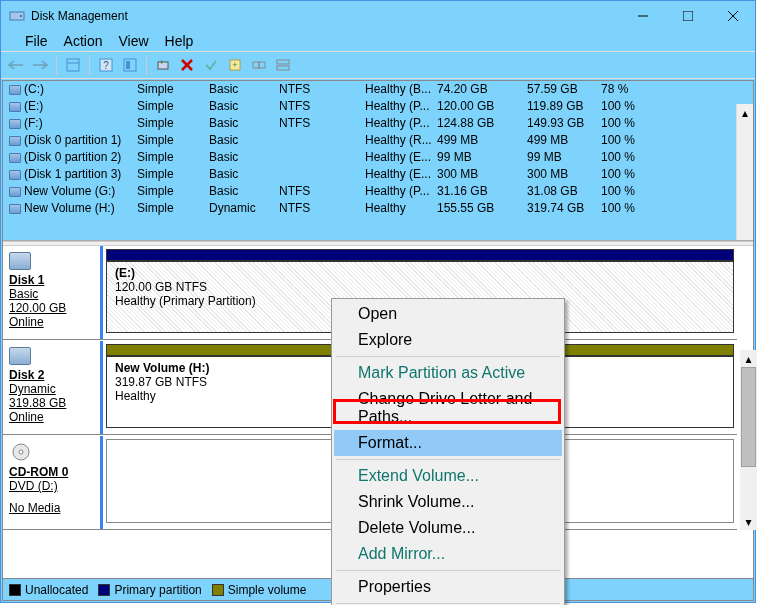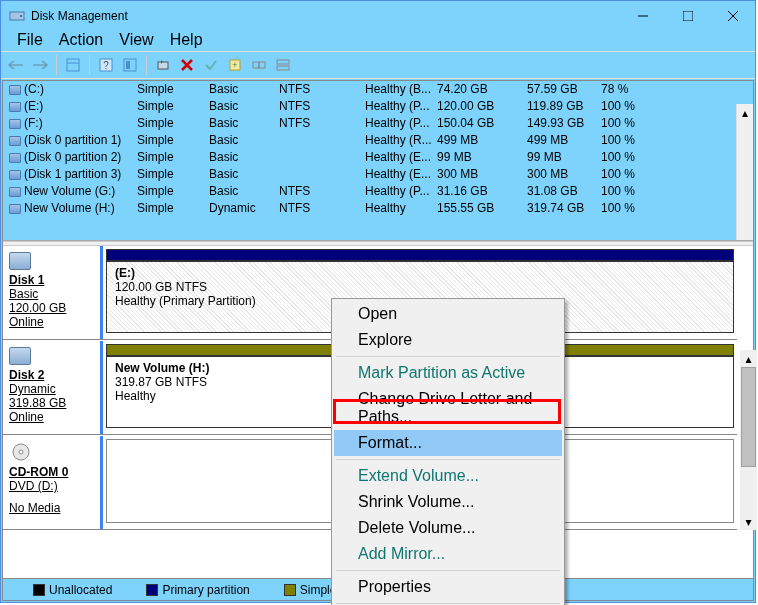--- a/index.html
+++ b/index.html
@@ -4,21 +4,21 @@
 <style>
 * { box-sizing: border-box; font-family: 'Segoe UI', Tahoma, sans-serif; }
 body { margin: 0; background: #fff; width: 758px; height: 605px; overflow: hidden; font-size: 12px; }
 .window { border: 1px solid #4a90e2; width: 756px; height: 603px; display: flex; flex-direction: column; background: #7dd3fc; }
 .titlebar { height: 30px; display: flex; align-items: center; padding: 0 0 0 8px; }
 .title-icon { width: 16px; height: 16px; margin-right: 6px; }
 .title-text { flex: 1; font-size: 12px; }
 .win-buttons { display: flex; }
 .win-btn { width: 45px; height: 30px; display: flex; align-items: center; justify-content: center; }
 .win-btn svg { width: 10px; height: 10px; }
-.menubar { height: 20px; display: flex; align-items: flex-end; padding: 0 8px; font-size: 16px; }
+.menubar { height: 20px; display: flex; align-items: flex-end; padding: 0 16px; font-size: 14px; }
 .menubar span { padding: 2px 8px; }
 .toolbar { height: 28px; border-top: 1px solid #e0e0e0; border-bottom: 1px solid #e0e0e0; display: flex; align-items: center; padding: 0 4px; gap: 2px; }
 .tb-sep { width: 1px; height: 20px; background: #ccc; margin: 0 3px; }
 .tb-btn { width: 22px; height: 22px; display: flex; align-items: center; justify-content: center; border: 1px solid transparent; }
 .tb-btn.disabled { opacity: 0.4; }
 .content { flex: 1; display: flex; flex-direction: column; border: 1px solid #888; margin: 1px; overflow: hidden; }
 .volume-table { height: 160px; position: relative; border-bottom: 1px solid #aaa; }
 .vt-header { display: flex; background: #fff; border-bottom: 1px solid #e8e8e8; height: 23px; }
 .vt-header .col { border-right: 1px solid #e8e8e8; padding: 3px 6px; font-size: 12px; overflow: hidden; white-space: nowrap; }
 .vt-rows { overflow-y: hidden; height: 135px; }
@@ -32,21 +32,21 @@
 .disk-label .d-icon { width: 22px; height: 18px; background: linear-gradient(#c5d8ed,#8aaed4); border: 1px solid #5a7a9a; border-radius: 2px; margin-bottom: 3px; }
 .disk-label .d-name { font-weight: bold; }
 .disk-parts { flex: 1; padding: 3px; }
 .head-bar { height: 12px; border: 1px solid #333; }
 .head-navy { background: #00007a; }
 .head-olive { background: #808000; }
 .part-box { border: 1px solid #333; padding: 4px 8px; margin-top: 0; background: #fff; height: 72px; }
 .part-hatch { background: repeating-linear-gradient(45deg, #fff, #fff 2px, #e8e8e8 2px, #e8e8e8 3px); }
 .part-box .p-name { font-weight: bold; }
 .legend { height: 22px; border-top: 1px solid #888; display: flex; align-items: center; padding: 0 6px; gap: 10px; font-size: 12px; }
-.legend-item { display: flex; align-items: center; gap: 4px; margin-left: 24px; }
+.legend-item { display: flex; align-items: center; gap: 4px; }
 .legend-sw { width: 12px; height: 12px; border: 1px solid #333; }
 .scrollbar-v { position: absolute; right: 0; top: 23px; bottom: 0; width: 17px; background: #f0f0f0; border-left: 1px solid #ddd; }
 .sb-arrow { height: 17px; background: #f0f0f0; display: flex; align-items: center; justify-content: center; }
 .context-menu { position: absolute; left: 331px; top: 298px; width: 234px; background: #f0f0f0; border: 1px solid #999; box-shadow: 3px 3px 3px rgba(0,0,0,0.3); padding: 2px; font-size: 16px; z-index: 100; }
 .cm-item { padding: 4px 24px; }
 .cm-item.disabled { color: #0f766e; }
 .cm-item.highlight { background: #91c9f7; }
 .cm-sep { height: 1px; background: #d0d0d0; margin: 3px 2px; }
 .red-box { position: absolute; border: 3px solid #ff0000; pointer-events: none; z-index: 101; }
 .col.c0 { width: 128px; } .col.c1 { width: 72px; } .col.c2 { width: 70px; } .col.c3 { width: 86px; }
@@ -181,21 +181,21 @@
             <div class="col c5">120.00 GB</div>
             <div class="col c6">119.89 GB</div>
             <div class="col c7">100 %</div>
           </div>
           <div class="vt-row">
             <div class="col c0"><span class="vol-icon"></span><span>(F:)</span></div>
             <div class="col c1">Simple</div>
             <div class="col c2">Basic</div>
             <div class="col c3">NTFS</div>
             <div class="col c4">Healthy (P...</div>
-            <div class="col c5">150.04 GB</div>
+            <div class="col c5">124.88 GB</div>
             <div class="col c6">149.93 GB</div>
             <div class="col c7">100 %</div>
           </div>
           <div class="vt-row">
             <div class="col c0"><span class="vol-icon"></span><span>(Disk 0 partition 1)</span></div>
             <div class="col c1">Simple</div>
             <div class="col c2">Basic</div>
             <div class="col c3"></div>
             <div class="col c4">Healthy (R...</div>
             <div class="col c5">499 MB</div>

